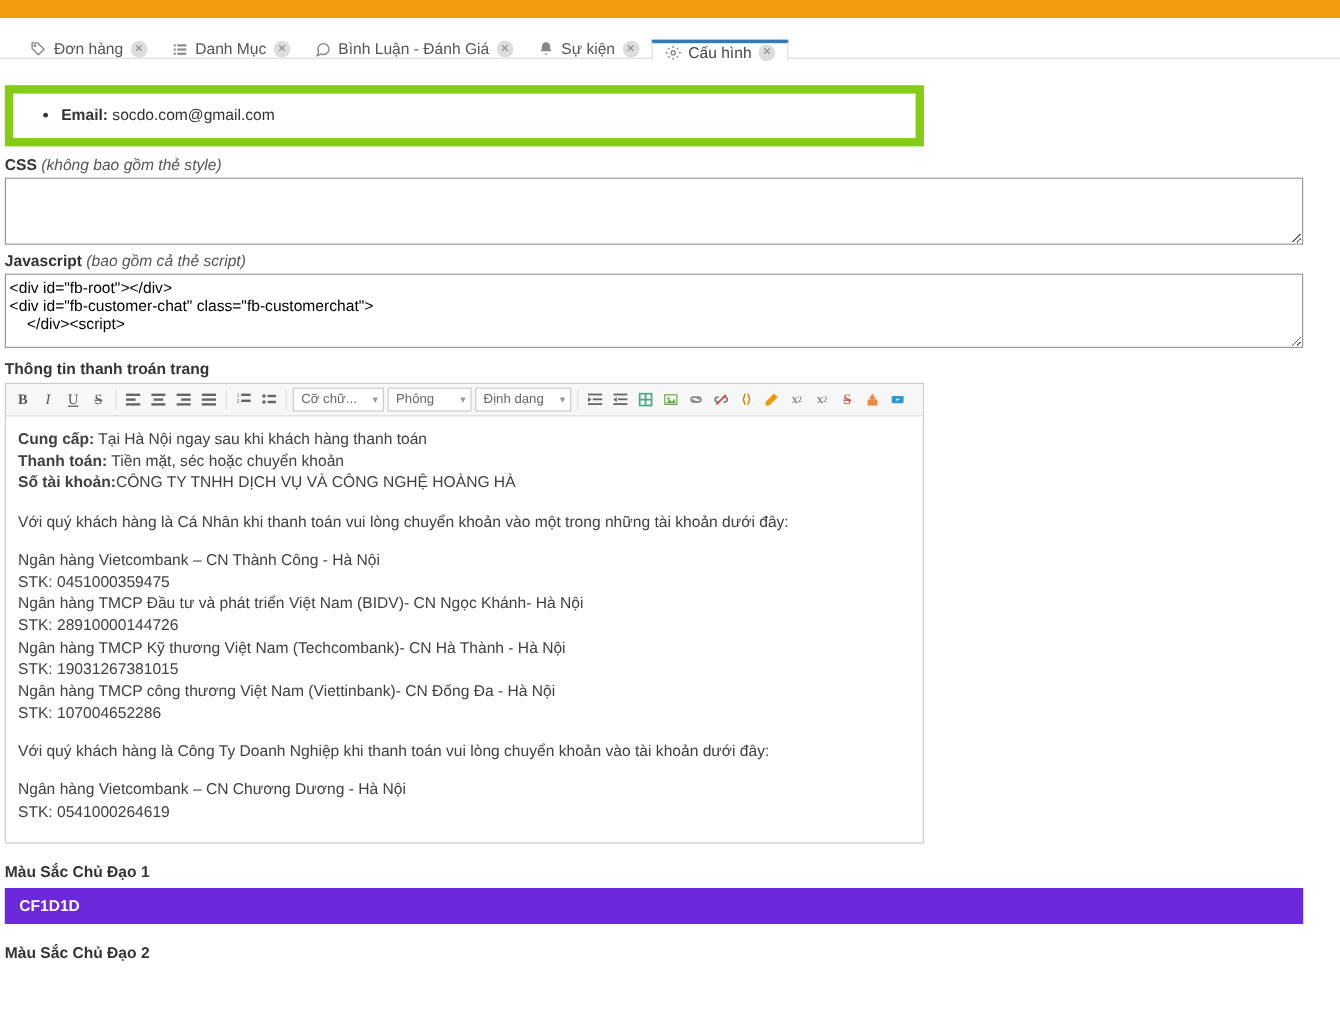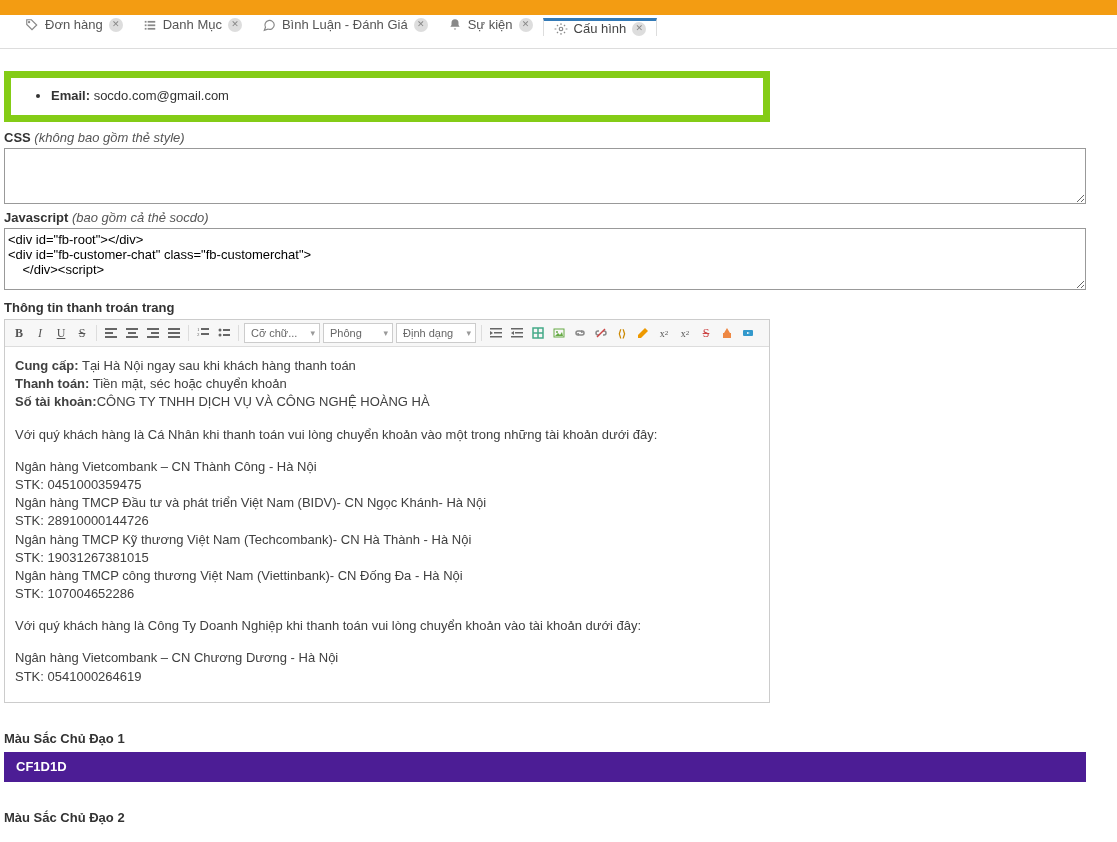--- a/index.html
+++ b/index.html
@@ -1,18 +1,18 @@
 <!DOCTYPE html>
 <html><head>
 <meta charset="utf-8">
 <style>
 *{box-sizing:border-box;margin:0;padding:0}
 body{font-family:Arial,Helvetica,sans-serif;font-size:13px;color:#333;background:#fff}
 .top-bar{height:15px;background:#f39c12}
-.tab-strip{display:flex;border-bottom:1px solid #ddd;background:#fff;padding-left:15px;height:34px;align-items:flex-start}
+.tab-strip{display:flex;border-bottom:1px solid #ddd;background:#fff;padding-left:15px;height:34px;align-items:flex-end}
 .tab{display:flex;align-items:center;padding:0 10px;gap:6px;color:#555;border-top:2px solid transparent;cursor:pointer}
 .tab.active{border-top:3px solid #337ab7;border-left:1px solid #ddd;border-right:1px solid #ddd;background:#fff;position:relative;top:3px;color:#444}
 .tab .ico{width:14px;height:14px;display:flex;align-items:center;justify-content:center;color:#999}
 .tab .lbl{font-size:13px}
 .tab .close{width:14px;height:14px;border-radius:50%;background:#ddd;color:#888;display:flex;align-items:center;justify-content:center;font-size:9px;line-height:1}
 .content{padding:4px 4px 30px 4px}
 .email-box{border:7px solid #84cc16;padding:10px 12px 12px 22px;margin:18px 0 8px 0;width:766px}
 .email-box ul{list-style:disc;padding-left:18px}
 .email-box li{font-size:13px}
 .lbl-row{margin:6px 0 3px 0;font-size:13px}
@@ -24,23 +24,23 @@
 .sec-title{font-size:13px;font-weight:bold;margin:10px 0 4px 0}
 .rte{border:1px solid #ccc;width:766px}
 .rte-toolbar{background:#f7f7f7;border-bottom:1px solid #ddd;padding:3px 5px;display:flex;align-items:center;gap:3px;flex-wrap:wrap}
 .t-btn{width:18px;height:18px;display:flex;align-items:center;justify-content:center;color:#555;font-size:12px;cursor:pointer;font-family:Georgia,serif}
 .t-sep{width:1px;height:16px;background:#ddd;margin:0 2px}
 .t-sel{height:20px;border:1px solid #ccc;background:#fff;font-size:11px;padding:0 16px 0 6px;color:#666;position:relative;display:flex;align-items:center;cursor:pointer}
 .t-sel::after{content:"▾";position:absolute;right:4px;color:#999;font-size:9px}
 .rte-body{padding:10px 10px 16px 10px;font-size:13px;line-height:1.4;color:#404040}
 .rte-body p{margin:0}
 .rte-body .sp{height:14px}
-.color-label{font-weight:bold;font-size:13px;margin:28px 0 6px 0}
+.color-label{font-weight:bold;font-size:13px;margin:16px 0 6px 0}
 .color-bar{height:30px;display:flex;align-items:center;padding:0 12px;color:#fff;font-size:13px;font-weight:bold;width:1082px}
-.color1{background:#4c1d95}
+.color1{background:#6d28d9}
 .color2{background:#B00000}
 svg{display:block}
 </style>
 </head>
 <body>
 
 <div class="top-bar"></div>
 
 <div class="tab-strip">
   <div class="tab">
@@ -109,21 +109,21 @@
   </div>
 
   <div class="lbl-row">
     <b>CSS</b>
     <i>(không bao gồm thẻ style)</i>
   </div>
   <textarea class="css-area" style=""></textarea>
 
   <div class="lbl-row">
     <b>Javascript</b>
-    <i>(bao gồm cả thẻ socdo)</i>
+    <i>(bao gồm cả thẻ script)</i>
   </div>
   <textarea class="js-area" style="">&lt;div id="fb-root"&gt;&lt;/div&gt;
 &lt;div id="fb-customer-chat" class="fb-customerchat"&gt;
     &lt;/div&gt;&lt;script&gt;</textarea>
 
   <div class="sec-title">Thông tin thanh troán trang</div>
 
   <div class="rte">
     <div class="rte-toolbar">
       <span class="t-btn" style="font-weight:bold">B</span>

